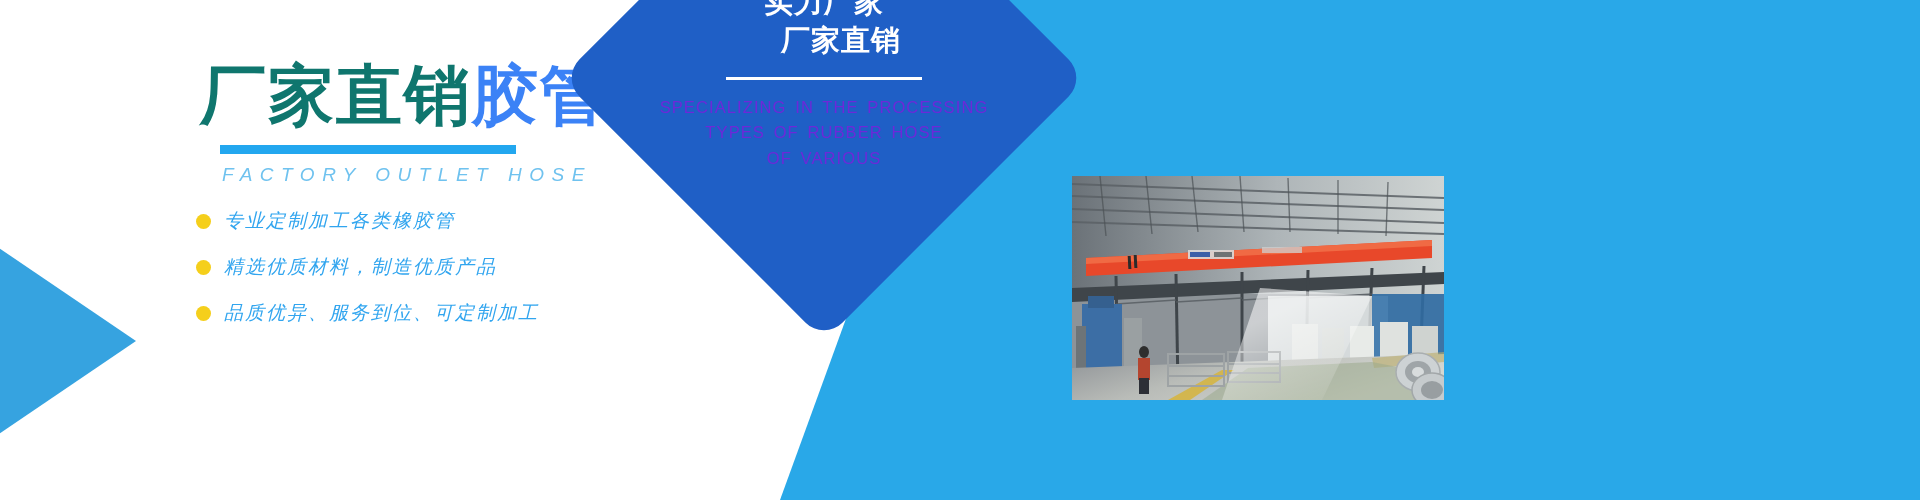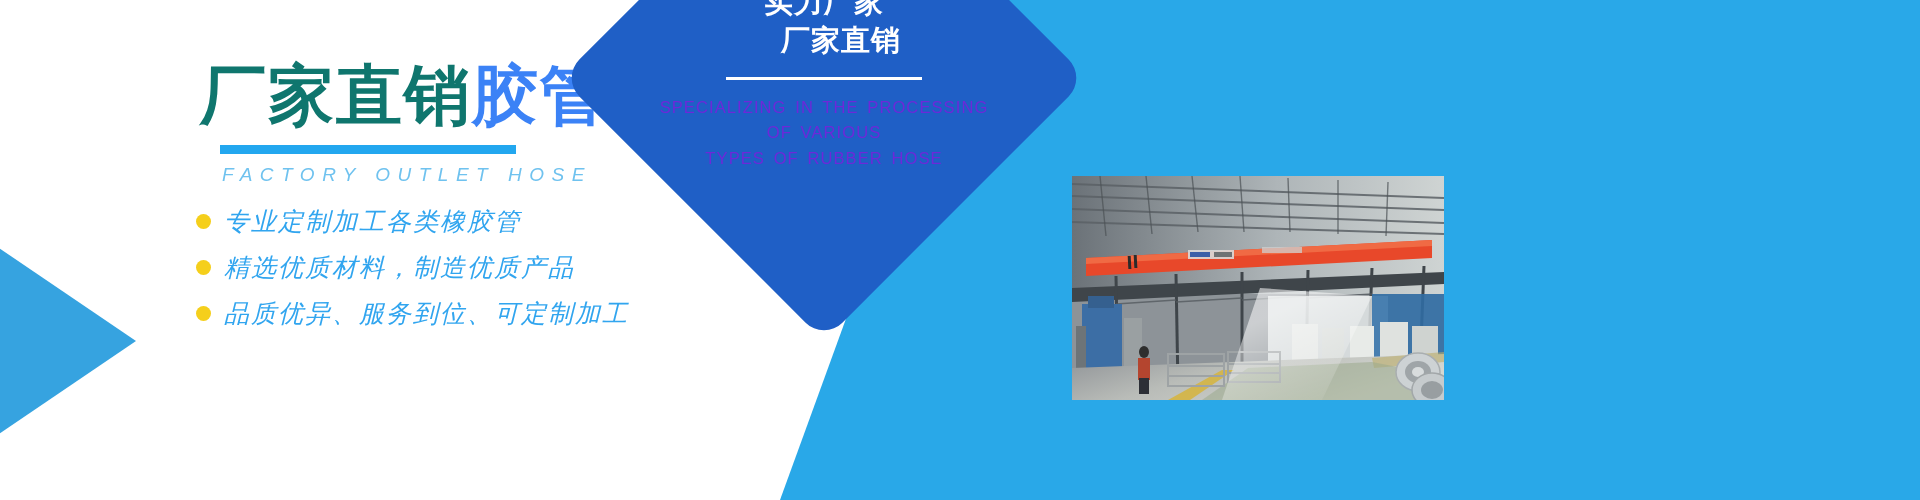--- a/index.html
+++ b/index.html
@@ -68,21 +68,21 @@
     margin-bottom:4px;
   }
   .dot {
     width:15px; height:15px; border-radius:50%;
     background:#f5cf1b;
     flex:0 0 auto;
     margin-right:13px;
   }
   .bullet-text {
     color:#31a5ef;
-    font-size:25px;
+    font-size:19px;
     font-family:"Liberation Serif","DejaVu Serif",serif;
     font-style:italic;
     letter-spacing:2px;
     white-space:nowrap;
   }
 
   
   .diamond-wrap {
     position:absolute;
     left:638px; top:-108px;
@@ -169,22 +169,22 @@
   </div>
   <div class="diamond-content">
     <div class="dm-inner">
       <div class="dm-cn">
         <span>实力厂家</span>
         <span class="ln2">厂家直销</span>
       </div>
       <div class="dm-rule"></div>
       <div class="dm-en">
         <div>SPECIALIZING IN THE PROCESSING</div>
+        <div>TYPES OF RUBBER HOSE</div>
         <div>OF VARIOUS</div>
-        <div>TYPES OF RUBBER HOSE</div>
       </div>
     </div>
   </div>
 
   <div class="photo">
     <svg viewBox="0 0 372 224" preserveAspectRatio="none">
       <defs>
         <linearGradient id="sky" x1="0" y1="0" x2="1" y2="0">
           <stop offset="0%" stop-color="#6b7278"></stop>
           <stop offset="55%" stop-color="#aeb5b8"></stop>

